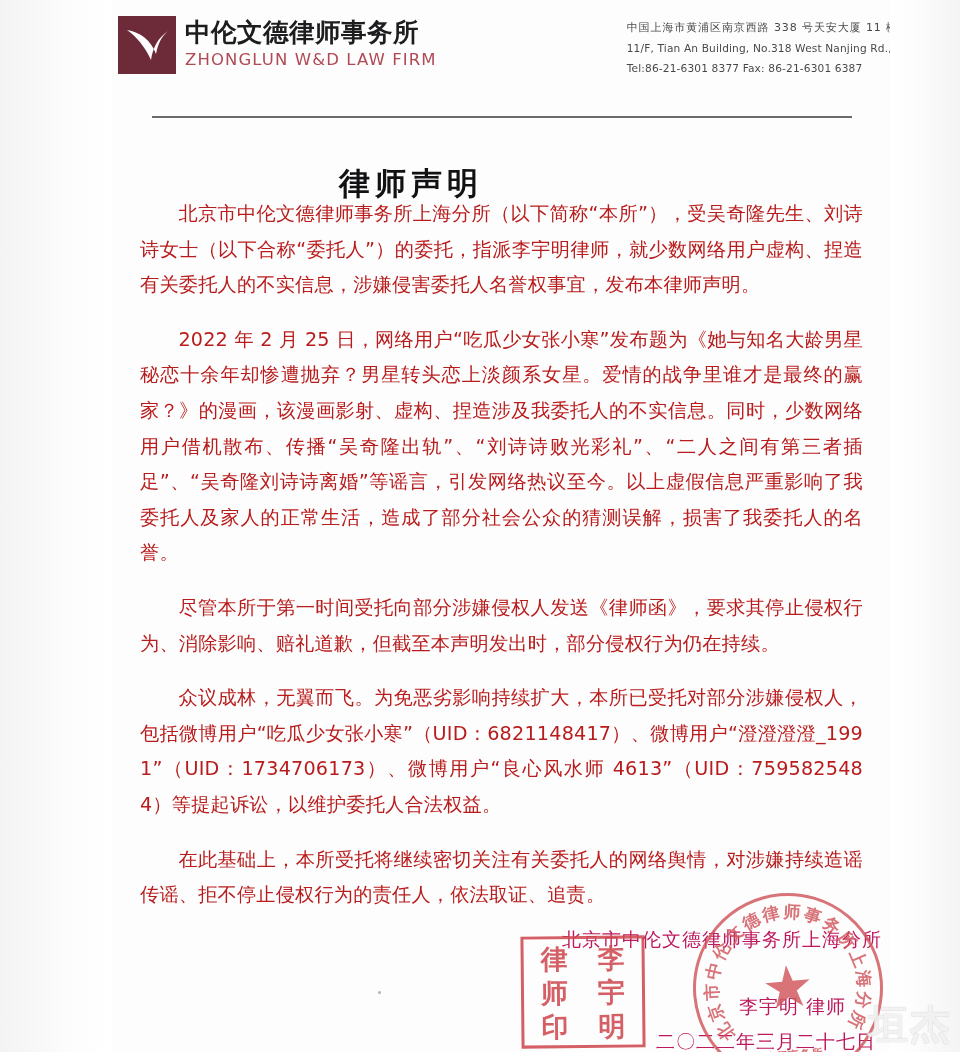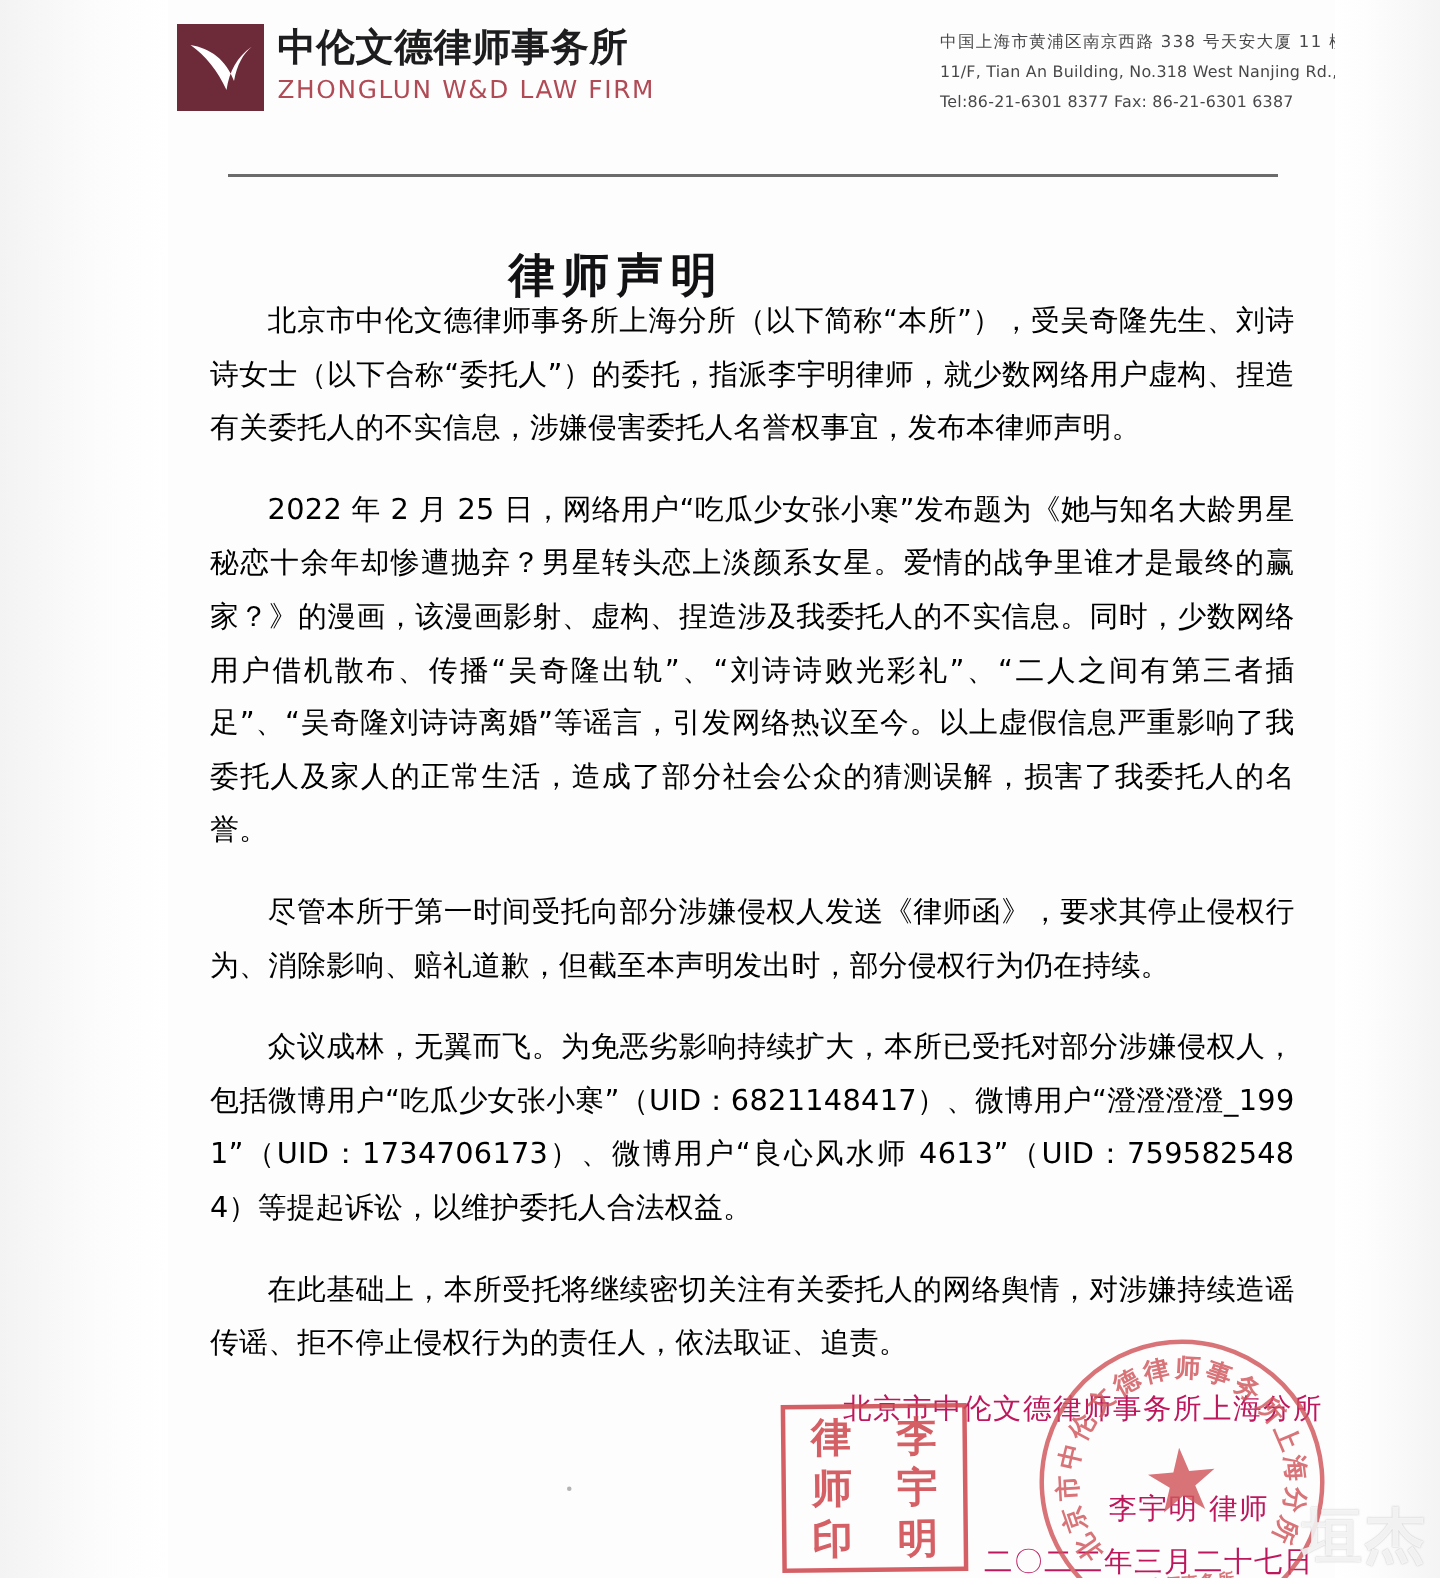--- a/index.html
+++ b/index.html
@@ -140,21 +140,21 @@
     position: absolute;
     left: 140px;
     top: 196px;
     width: 723px;
   }
 
   .para {
     font-family: "DejaVu Sans", "Liberation Sans", sans-serif;
     font-size: 19.2px;
     line-height: 35.6px;
-    color: #000000;
+    color: #b91c1c;
     text-align: justify;
     text-justify: inter-ideograph;
     text-indent: 2em;
     margin: 0 0 19px 0;
     letter-spacing: 0.2px;
     word-break: break-all;
   }
   .para:last-child { margin-bottom: 0; }
 
   

